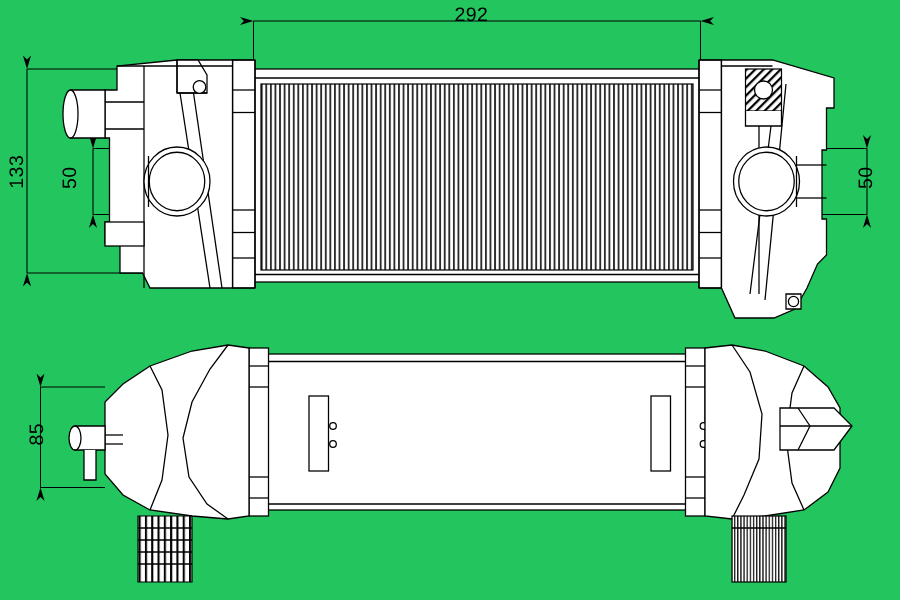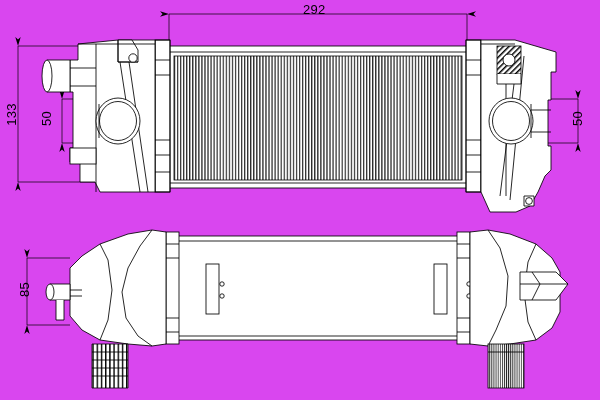--- a/index.html
+++ b/index.html
@@ -10,21 +10,21 @@
   body {
     width: 600px;
     height: 400px;
     font-family: "Liberation Sans", sans-serif;
     overflow: hidden;
   }
   #stage {
     position: relative;
     width: 600px;
     height: 400px;
-    background: #d946ef;
+    background: #22c55e;
   }
   #stage svg {
     display: block;
   }
   .dimlabel {
     position: absolute;
     font-family: "Liberation Sans", sans-serif;
     font-size: 13px;
     color: #000000;
     letter-spacing: 0.3px;

